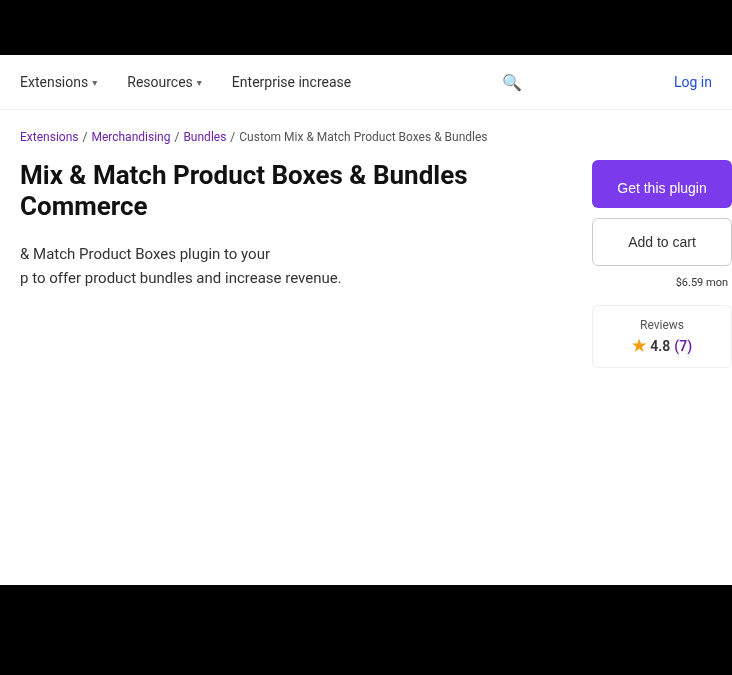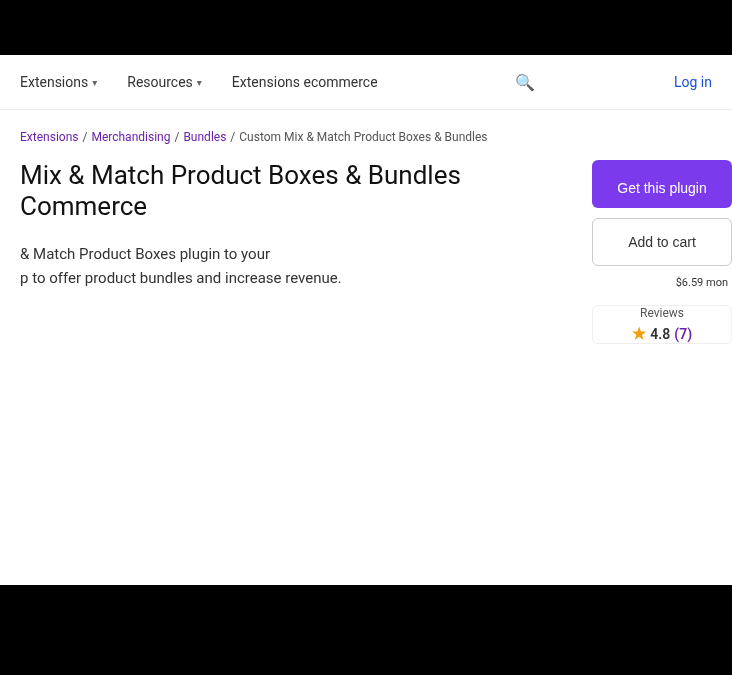--- a/index.html
+++ b/index.html
@@ -124,21 +124,21 @@
     }
 
     
     .left-section {
       flex: 1;
       min-width: 0;
     }
 
     .product-title {
       font-size: 26px;
-      font-weight: 400;
+      font-weight: 700;
       color: #111;
       line-height: 1.2;
       margin-bottom: 20px;
     }
 
     .product-description {
       font-size: 15px;
       color: #333;
       line-height: 1.6;
       margin-top: 20px;
@@ -184,20 +184,21 @@
       font-size: 11px;
       color: #333;
       text-align: right;
       padding-right: 4px;
     }
 
     .reviews-box {
       background: #fff;
       border: 1px solid #eee;
       border-radius: 6px;
+      padding: 12px;
       text-align: center;
       margin-top: 6px;
     }
 
     .reviews-label {
       font-size: 12px;
       color: #555;
       margin-bottom: 4px;
     }
 
@@ -233,21 +234,21 @@
     <nav class="nav">
       <div class="nav-item">
         <span>Extensions</span>
         <span class="nav-chevron">▾</span>
       </div>
       <div class="nav-item">
         <span>Resources</span>
         <span class="nav-chevron">▾</span>
       </div>
       <div class="nav-item">
-        <span>Extensions ecommerce</span>
+        <span>Enterprise increase</span>
       </div>
       <div class="nav-search">🔍</div>
       <div class="nav-item log-in">
         <span>Log in</span>
       </div>
     </nav>
 
     <div class="page-content">
 
       <div class="left-section">

